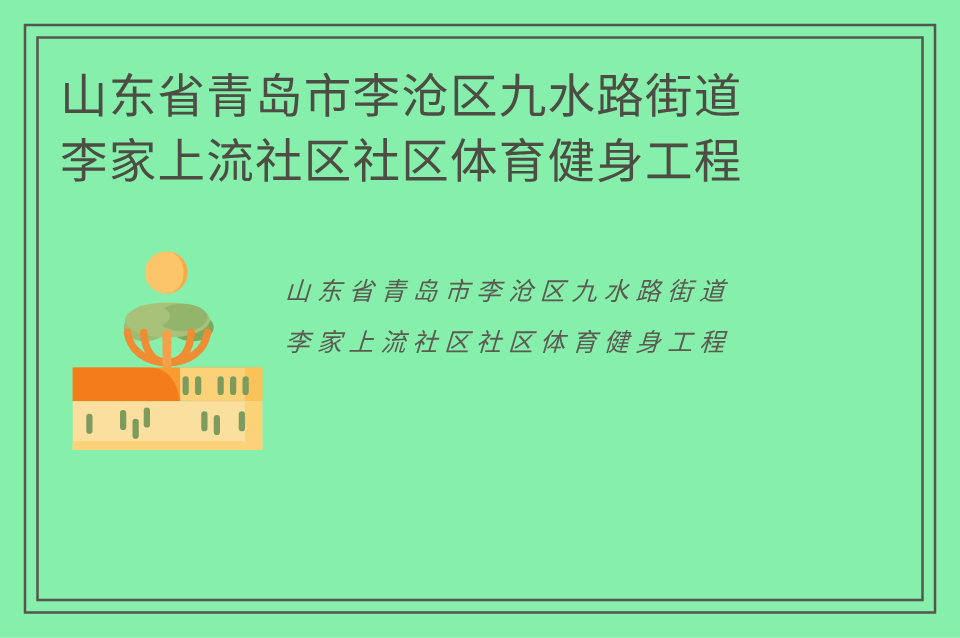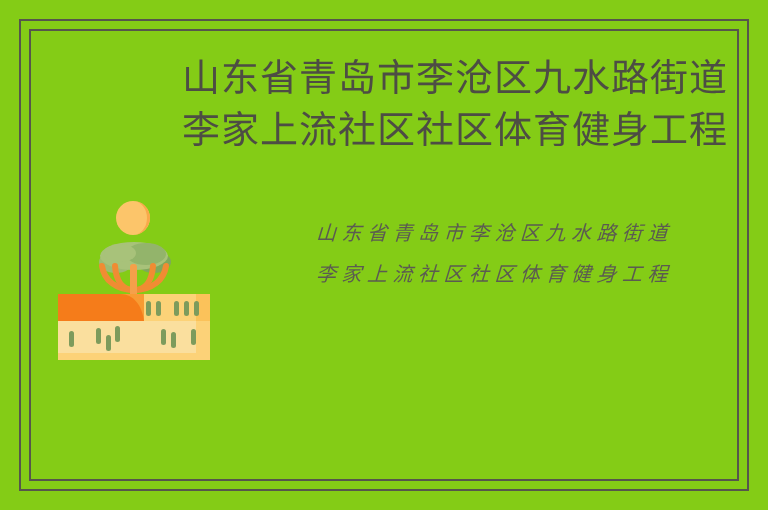--- a/index.html
+++ b/index.html
@@ -15,22 +15,21 @@
     overflow: hidden;
     position: relative;
   }
 
   .canvas {
     position: absolute;
     left: 0;
     top: 0;
     width: 768px;
     height: 510px;
-    background: #84cc16;
-    text-align: right;
+    background: #86efac;
   }
 
   
   .frame-outer {
     position: absolute;
     left: 19px;
     top: 19px;
     width: 730px;
     height: 472px;
     border: 2px solid #56564c;

